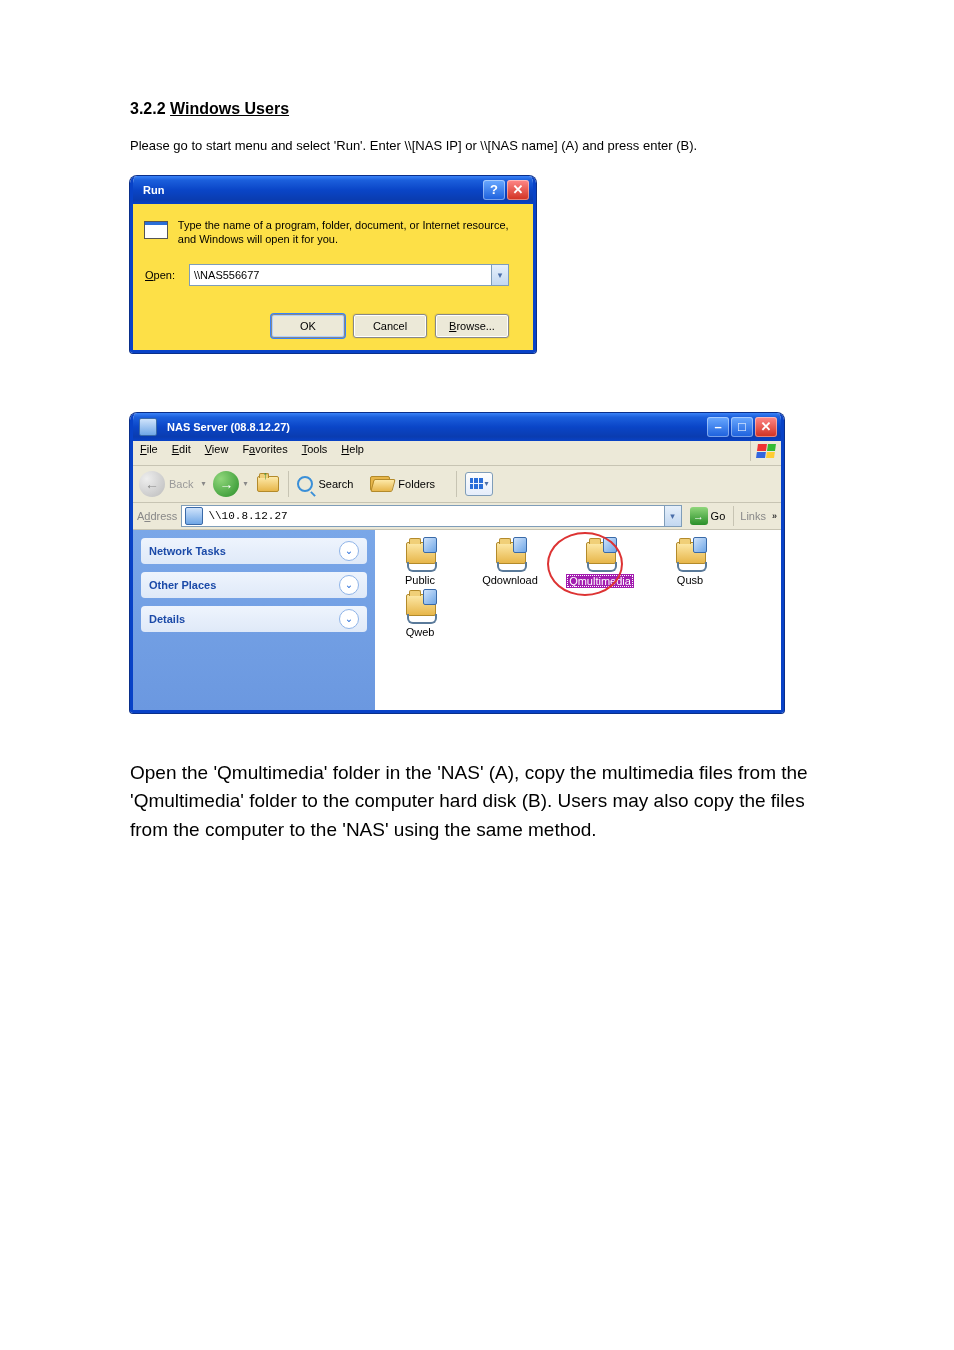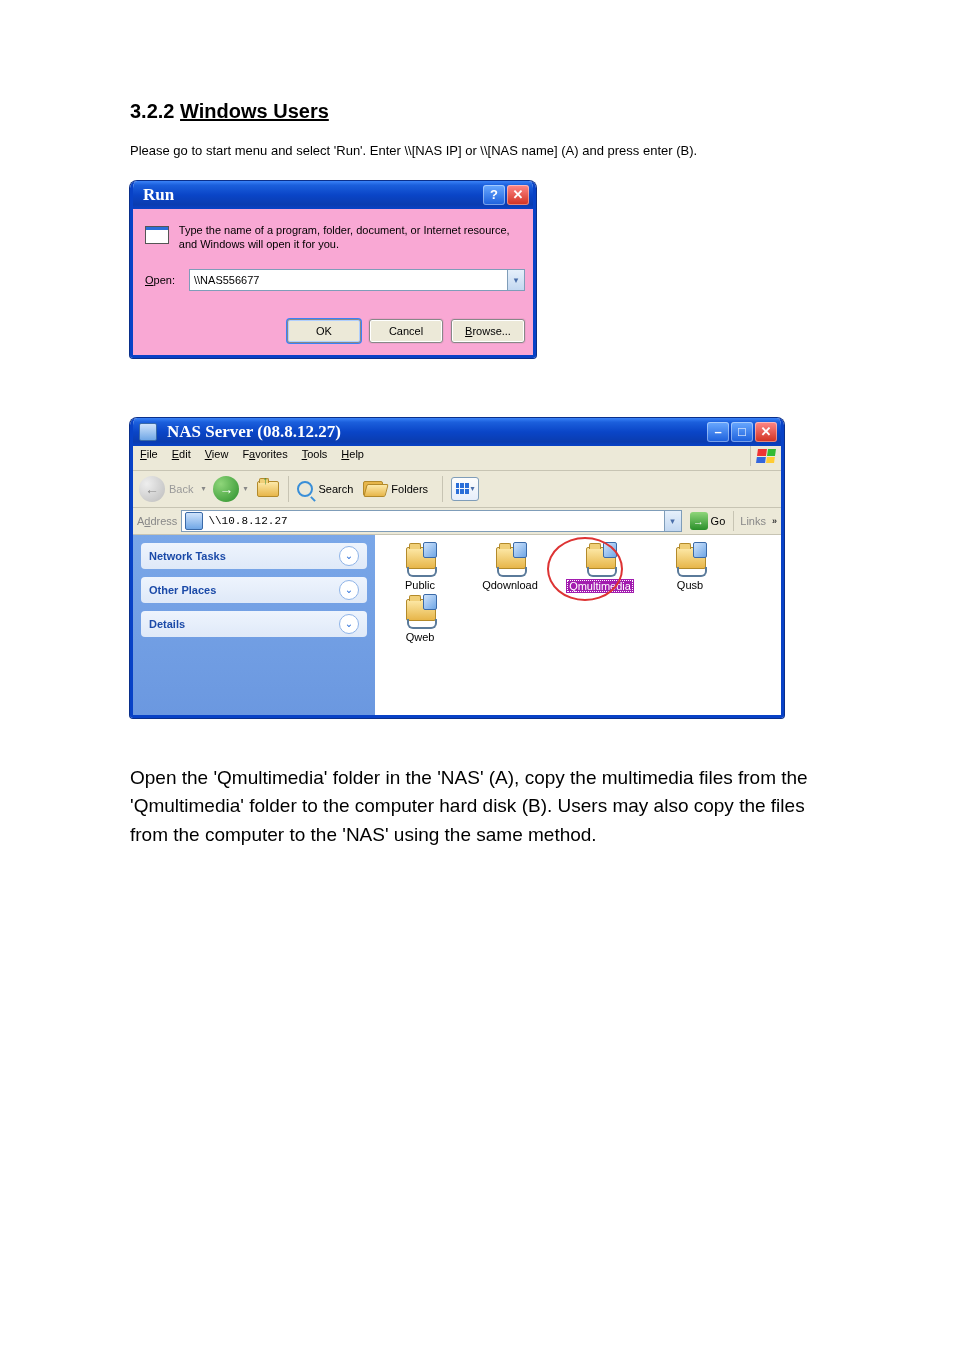--- a/index.html
+++ b/index.html
@@ -8,21 +8,21 @@
     background: #fff;
     font-family: Tahoma, Arial, sans-serif;
     font-size: 11px;
     color: #000;
     width: 954px;
   }
   .page {
     padding: 100px 130px 0 130px;
   }
   .heading-line {
-    font-size: 20px;
+    font-size: 16px;
     font-weight: bold;
     margin-bottom: 10px;
   }
   .underline-text {
     text-decoration: underline;
   }
   .para {
     margin: 18px 0 20px 0;
     font-size: 13px;
     line-height: 1.5;
@@ -41,45 +41,44 @@
   .titlebar {
     height: 28px;
     background: linear-gradient(to bottom,#3a82f7 0%, #1b5fdc 15%, #0a45c7 50%, #0a3cb0 85%, #0842c7 100%);
     display: flex;
     align-items: center;
     padding: 0 4px;
   }
   .title-text {
     color: #fff;
     font-weight: bold;
-    font-size: 17px;
+    font-size: 11px;
     padding-left: 6px;
     flex: 1;
     white-space: nowrap;
     overflow: hidden;
-    font-family: Liberation Serif, serif;
   }
   .win-btn {
     width: 22px;
     height: 20px;
     border-radius: 3px;
     margin-left: 2px;
     display: inline-flex;
     align-items: center;
     justify-content: center;
     font-weight: bold;
     color: #fff;
     font-size: 13px;
     box-shadow: inset 0 0 0 1px rgba(255,255,255,0.4);
   }
   .win-btn.blue { background: linear-gradient(to bottom,#6aa9ff,#1b5fdc); }
   .win-btn.red { background: linear-gradient(to bottom,#f88,#d03020); }
   .run-body {
-    background: #f9a8d4;
-    padding: 14px 8px 12px 12px;
+    background: #fde047;
+    padding: 14px 24px 12px 12px;
   }
   .run-top {
     display: flex;
     gap: 10px;
   }
   .run-icon-box {
     width: 34px;
     height: 30px;
     position: relative;
   }
@@ -293,21 +292,21 @@
     box-sizing: border-box;
   }
   .search-icon::after {
     content: "";
     position: absolute;
     right: -5px; bottom: -5px;
     width: 6px; height: 2px;
     background: #3a8fd8;
     transform: rotate(45deg);
   }
-  .tb-text { font-size: 11px; margin-right: 6px; }
+  .tb-text { font-size: 11px; margin-right: 13px; }
   .open-folder {
     width: 22px; height: 16px;
     position: relative;
     margin-right: 2px;
   }
   .open-folder .back {
     position: absolute;
     width: 18px; height: 13px;
     background: #e7b64a;
     border: 1px solid #b38a2a;

